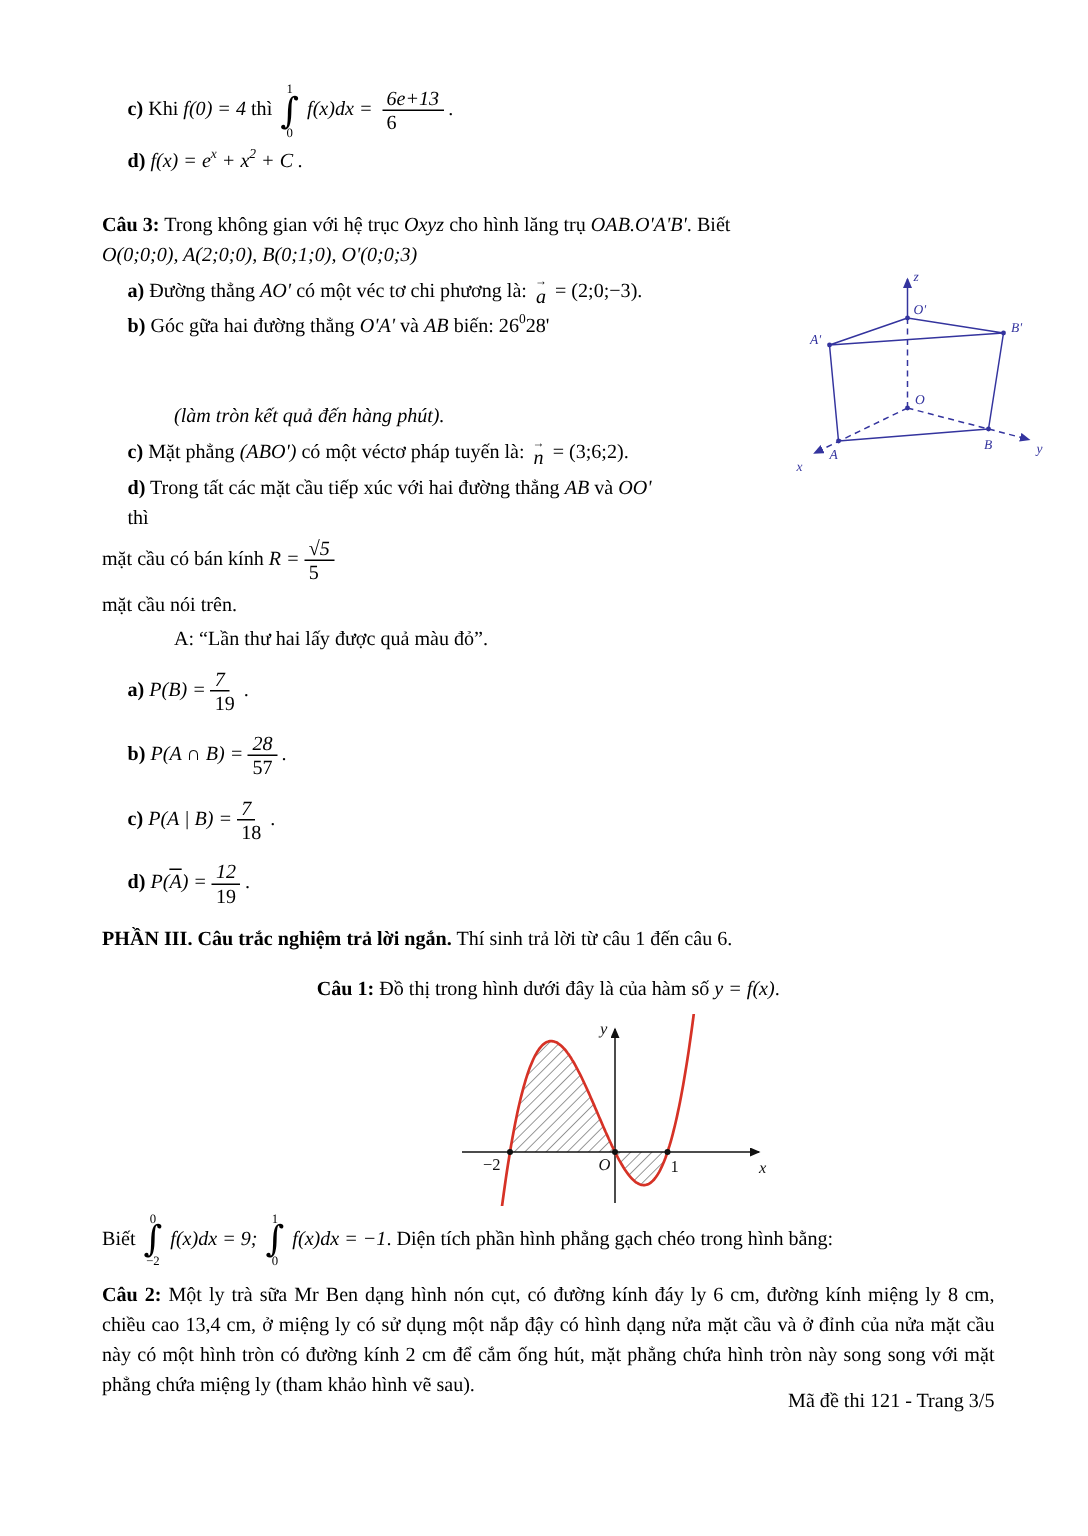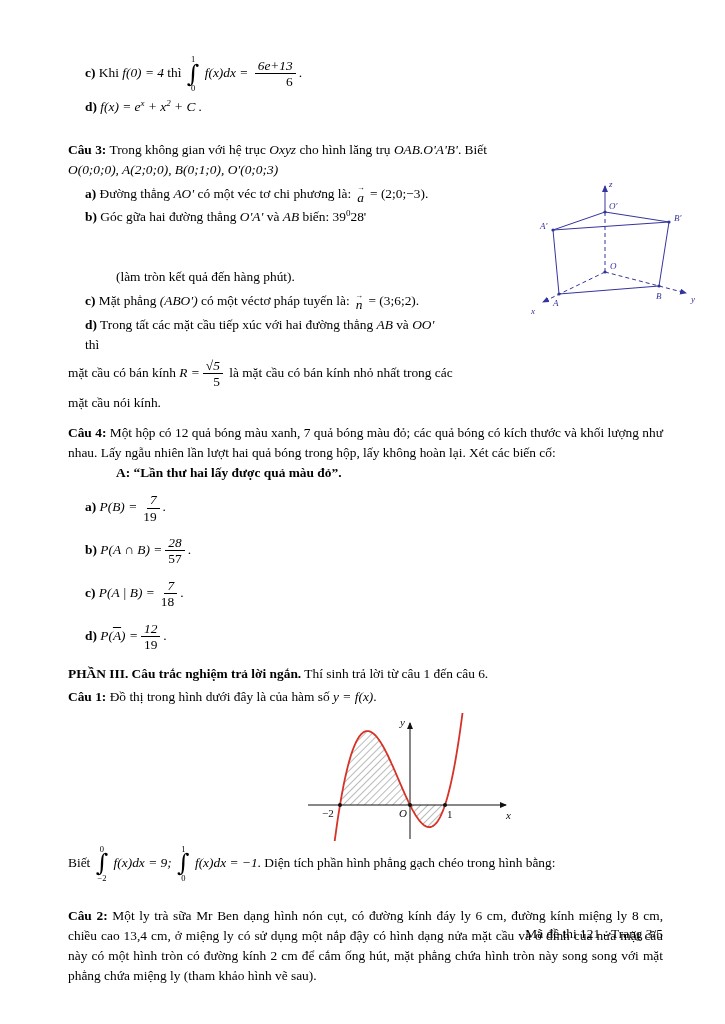--- a/index.html
+++ b/index.html
@@ -4,54 +4,54 @@
 <style>
   * { margin:0; padding:0; box-sizing:border-box; }
   html,body { background:#fff; }
   body { width:725px; height:1024px; font-family:"Liberation Serif", serif; font-size:13.4px; color:#000; line-height:1.5; }
   .page { position:relative; width:725px; height:1024px; padding:52px 62px 0 68px; overflow:hidden; background:#fff; }
 
   b { font-weight:bold; }
   .mi { font-style:italic; }
   .just { text-align:justify; }
   .item { padding-left:17px; }
-  .evt { padding-left:48px;font-weight:bold; }
-  .note { padding-left:48px; margin-bottom:4px;margin-top:40px; }
+  .evt { padding-left:48px; }
+  .note { font-style:italic; padding-left:48px; margin-bottom:4px;margin-top:40px; }
 
   .mline { margin:3px 0; }
   .top-item { margin-bottom:5px; }
 
   sup { font-size:9px; line-height:0; }
 
-  .frac { display:inline-flex; flex-direction:column; align-items:flex-end; vertical-align:middle; margin:0 3px; line-height:1.15; text-align:center; }
+  .frac { display:inline-flex; flex-direction:column; align-items:flex-start; vertical-align:middle; margin:0 3px; line-height:1.15; text-align:center; }
   .frac .num { padding:0 3px; border-bottom:1px solid #000; font-style:italic; }
   .frac .den { padding:0 3px; }
 
   .intg { display:inline-flex; flex-direction:column; align-items:center; vertical-align:middle; line-height:1; margin:0 2px; }
   .intg .ilim { font-size:8.5px; line-height:1; }
   .intg .isym { font-size:24px; line-height:0.85; font-family:"DejaVu Serif", serif; }
 
   .vec { display:inline-flex; flex-direction:column; align-items:center; vertical-align:middle; line-height:1; margin:0 2px; }
   .vec .varrow { font-size:8px; line-height:0.7; }
   .olin { text-decoration:overline; font-style:italic; }
 
   .cau3-intro { margin-top:22px; }
   .cau3-items { padding-right:215px; margin-top:4px; }
   .prism-fig { position:absolute; top:172px; right:16px; width:190px; height:158px; }
 
   .cau4-para { margin-top:10px; }
   .prob { margin:9px 0 11px 17px; }
 
   .phan3 { margin-top:3px; }
-  .cau1-line { margin-top:3px; }
+  .cau1-line { margin-top:13px;text-align:center; }
 
   .graph-fig { margin:6px 0 4px 232px; width:220px; height:128px; }
 
   .biet-line { margin-top:4px; }
-  .cau2-para { margin-top:24px; }
+  .cau2-para { margin-top:8px; }
 
   .footer { position:absolute; top:924px; right:62px; font-size:13.4px; }
 
   svg text { font-family:"Liberation Serif", serif; }
   .plbl { font-size:9px; font-style:italic; fill:#34349e; }
   .gvar { font-size:11px; font-style:italic; fill:#111; }
   .gnum { font-size:11px; fill:#111; }
 </style>
 </head>
 <body>
@@ -141,21 +141,21 @@
       <span>= (2;0;−3)</span><span>.</span>
     </div>
 
     <div class="mline item">
       <b>b)</b>
       <span>Góc gữa hai đường thẳng</span>
       <span class="mi">O'A'</span>
       <span>và</span>
       <span class="mi">AB</span>
       <span>biến:</span>
-      <span><span>39</span><sup>0</sup><span>28'</span></span>
+      <span><span>26</span><sup>0</sup><span>28'</span></span>
     </div>
     <div class="note">(làm tròn kết quả đến hàng phút).</div>
 
     <div class="mline item">
       <b>c)</b>
       <span>Mặt phẳng</span>
       <span class="mi">(ABO')</span>
       <span>có một véctơ pháp tuyến là:</span>
       <span class="vec">
           <span class="varrow">→</span>
@@ -173,28 +173,23 @@
       <span>thì</span>
     </div>
   </div>
 
   <div class="mline">
     <span>mặt cầu có bán kính</span>
     <span class="mi">R =</span><span class="frac">
         <span class="num">√5</span>
         <span class="den">5</span>
       </span>
-    <span>là mặt cầu có bán kính nhỏ nhất trong các</span>
-  </div>
-  <div class="mline">mặt cầu nói kính.</div>
-
-  <p class="just cau4-para">
-    <b>Câu 4:</b>
-    <span>Một hộp có 12 quả bóng màu xanh, 7 quả bóng màu đỏ; các quả bóng có kích thước và khối lượng như nhau. Lấy ngẫu nhiên lần lượt hai quả bóng trong hộp, lấy không hoàn lại. Xét các biến cố:</span>
-  </p>
+  </div>
+  <div class="mline">mặt cầu nói trên.</div>
+
   <p class="evt">A: “Lần thư hai lấy được quả màu đỏ”.</p>
 
   <div class="mline prob">
     <b>a)</b>
     <span class="mi">P(B) =</span><span class="frac">
         <span class="num">7</span>
         <span class="den">19</span>
       </span><span>.</span>
   </div>
   <div class="mline prob">

